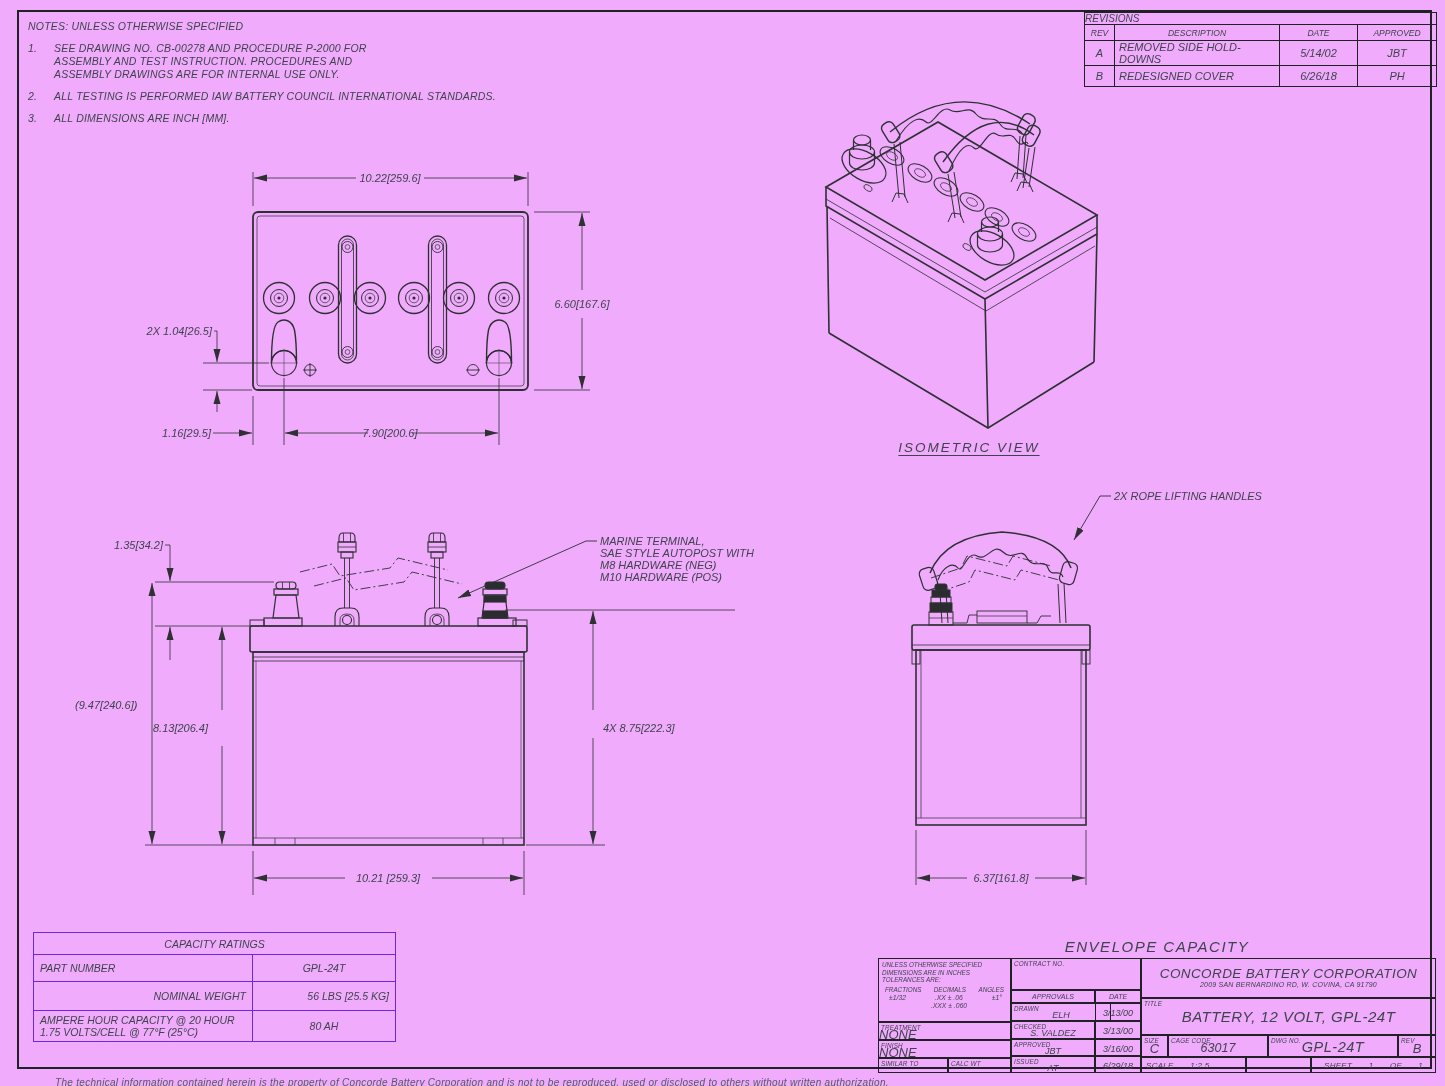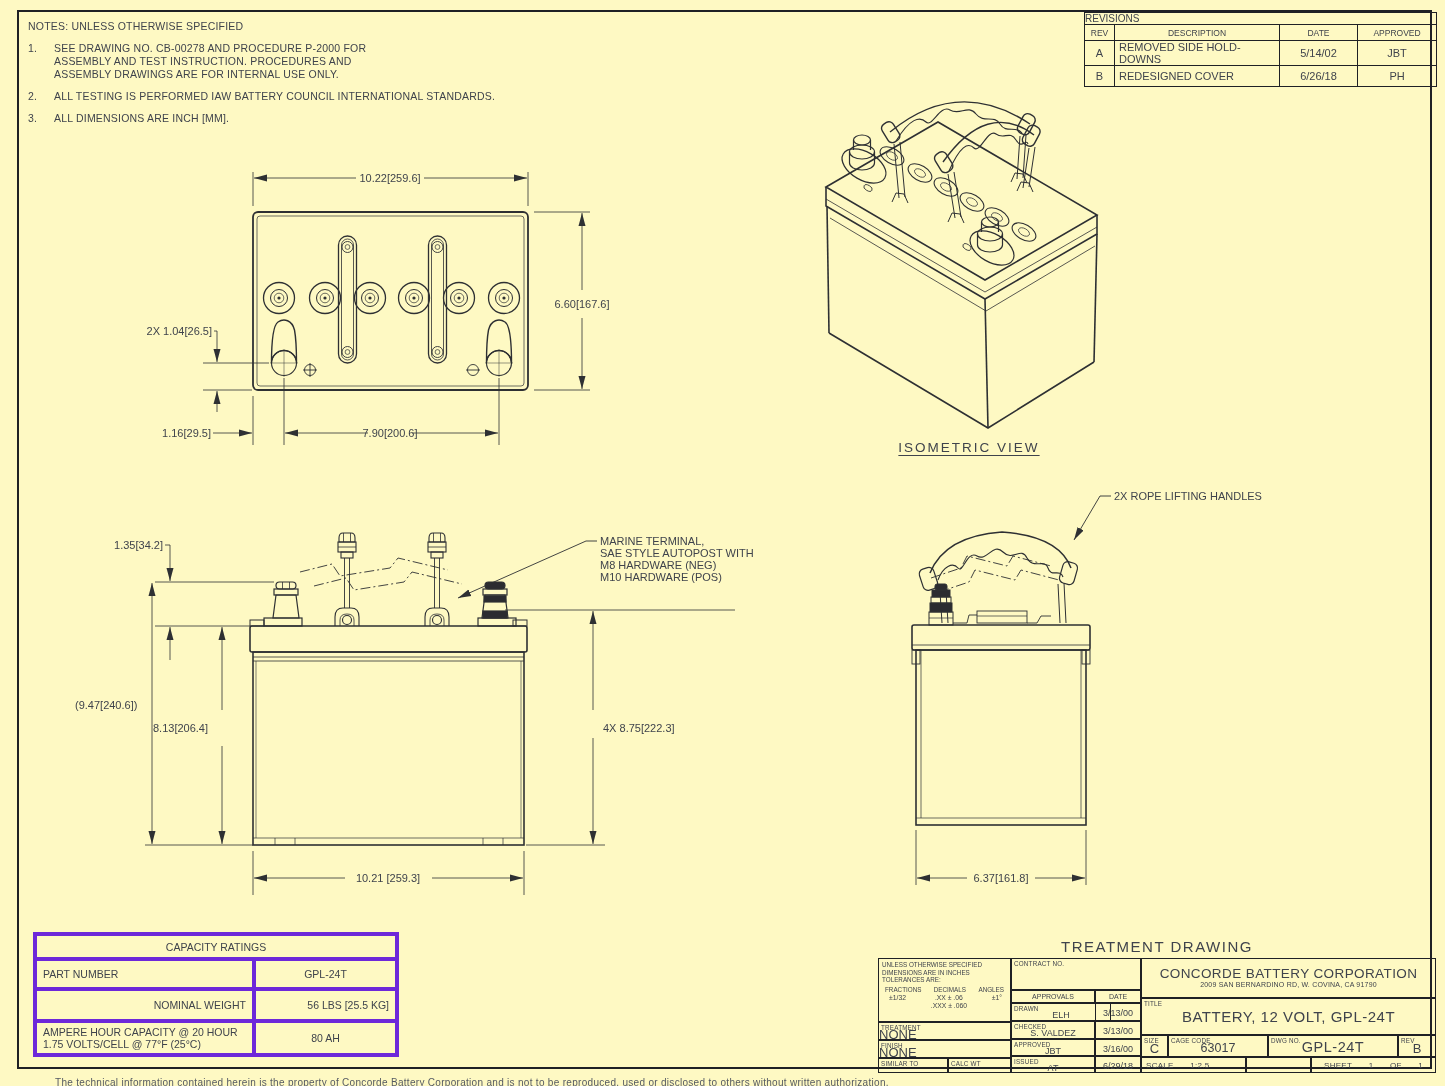--- a/index.html
+++ b/index.html
@@ -1,17 +1,17 @@
 <!DOCTYPE html>
 <html><head>
 <meta charset="utf-8">
 <style>
   html,body{margin:0;padding:0;background:#e8e8e8;}
-  .page{position:relative;width:1445px;height:1086px;background:#fef9c3;overflow:hidden;
-        font-family:"Liberation Sans",sans-serif;color:#3f434c;}
+  .page{position:relative;width:1445px;height:1086px;background:#f0abfc;overflow:hidden;
+        font-family:"Liberation Sans",sans-serif;color:#3f434c;font-style:italic;}
   .sheet-border{position:absolute;left:17px;top:10px;width:1415px;height:1059px;
         border:2.5px solid #1f2125;box-sizing:border-box;}
   svg{position:absolute;overflow:visible;}
   svg .ln{stroke:#2e3033;fill:none;}
   svg text{fill:#3f434c;font-family:"Liberation Sans",sans-serif;font-size:11px;}
 
   
   .notes{position:absolute;left:28px;top:20px;width:520px;font-size:10.5px;line-height:13px;letter-spacing:.2px;}
   .note-item{display:flex;margin-top:9px;}
   .note-num{width:26px;flex:none;}
@@ -22,21 +22,21 @@
   table.rev{position:absolute;left:1084px;top:12px;width:352px;border-collapse:collapse;
         table-layout:fixed;font-size:11px;}
   table.rev td{border:1px solid #1f2125;padding:0 4px;height:20px;}
   table.rev .rev-title td{height:11px;font-size:10px;text-align:left;padding:0;}
   table.rev .rev-head td{height:15px;font-size:8.5px;text-align:center;}
   table.rev .c{text-align:center;}
 
   
   table.cap{position:absolute;left:33px;top:932px;width:362px;border-collapse:collapse;
         table-layout:fixed;font-size:10.5px;line-height:12px;}
-  table.cap td{border:4px solid #6d28d9;padding:2px 6px;margin-left:16px;}
+  table.cap td{border:1px solid #6d28d9;padding:2px 6px;margin-left:16px;}
   table.cap .cap-title td{text-align:center;height:17px;}
   table.cap .val{text-align:center;}
   table.cap tr.r1 td{height:22px;} table.cap tr.r2 td{height:24px;text-align:right;}
   table.cap tr.r3 td{height:26px;} table.cap tr.r4 td{height:26px;}
 
   
   .env-head{position:absolute;left:878px;top:938px;width:558px;text-align:center;
         font-size:15px;letter-spacing:1.5px;}
   .tb{position:absolute;left:878px;top:958px;width:558px;height:115px;}
   .tb .cell{position:absolute;border:1px solid #1f2125;box-sizing:border-box;overflow:hidden;}
@@ -497,21 +497,21 @@
     <tr class="r3">
       <td>
         <span>AMPERE HOUR CAPACITY @ 20 HOUR</span><br>
         <span>1.75 VOLTS/CELL @ 77°F (25°C)</span>
       </td>
       <td class="val">80 AH</td>
     </tr>
   </tbody>
     </table>
 
-  <div class="env-head">TREATMENT DRAWING</div>
+  <div class="env-head">ENVELOPE CAPACITY</div>
 
   <div class="tb">
 
     <div class="cell" style="left:0;top:0;width:133px;height:64px;">
       <div class="mini" style="padding:2px 0 0 3px;">
         <span>UNLESS OTHERWISE SPECIFIED</span><br>
         <span>DIMENSIONS ARE IN INCHES</span><br>
         <span>TOLERANCES ARE:</span>
       </div>
       <div class="tol-cols">

